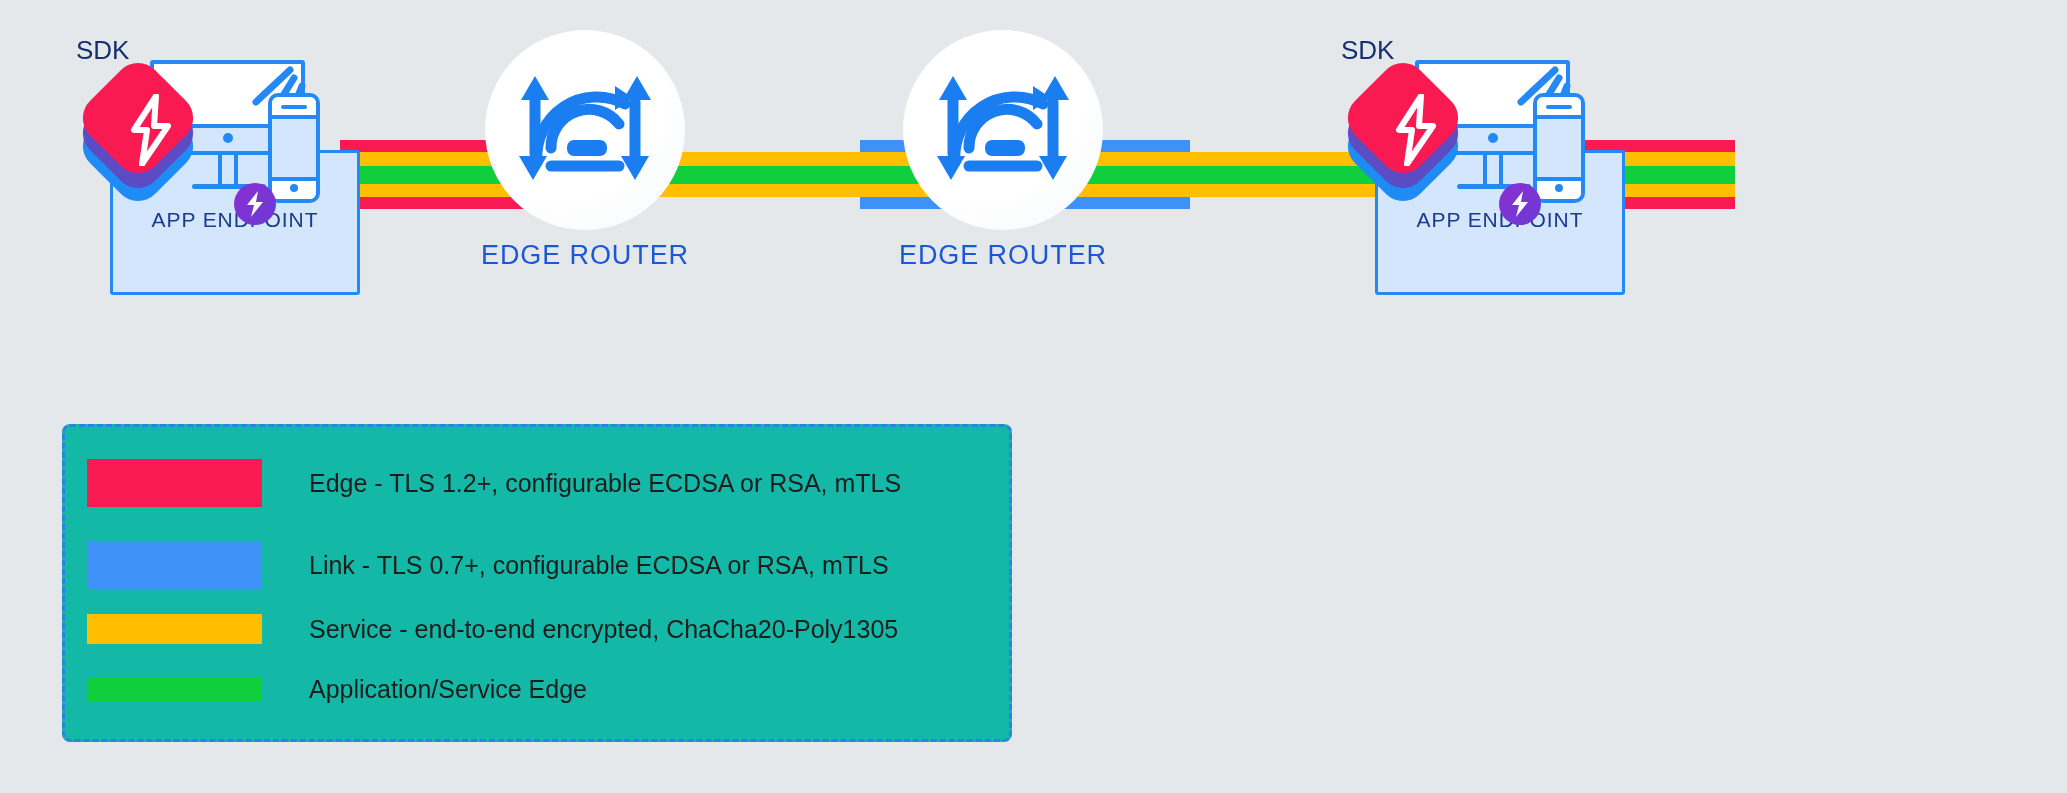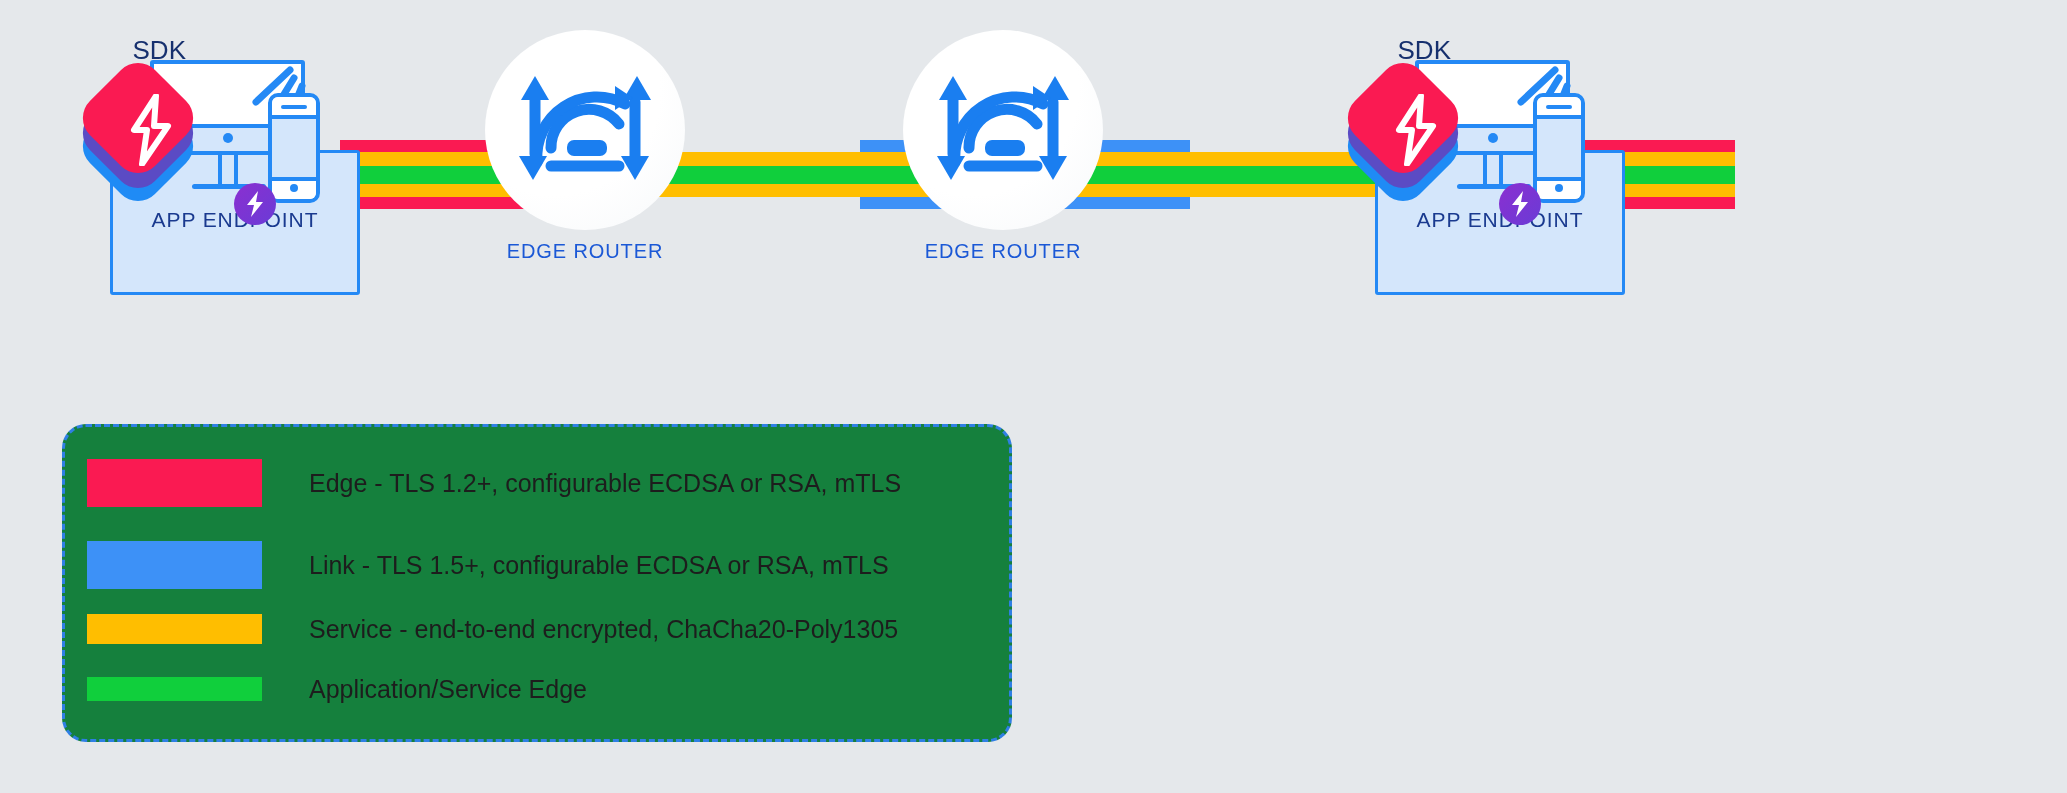--- a/index.html
+++ b/index.html
@@ -36,21 +36,21 @@
     width: 250px;
     text-align: center;
     color: #1a3a8f;
     font-size: 21px;
     letter-spacing: .9px;
   }
   .sdk-label {
     position: absolute;
     left: 36px; top: -5px;
     width: 110px;
-    text-align: right;
+    text-align: left;
     color: #16306e;
     font-size: 26px;
   }
   .sdk-stack { position: absolute; left: 38px; top: 30px; width: 120px; height: 110px; }
   .sdk-tile {
     position: absolute;
     width: 92px; height: 92px;
     border-radius: 24px;
     transform: rotate(45deg);
     left: 14px;
@@ -121,31 +121,31 @@
 
   
   .router { position: absolute; top: 30px; }
   .router-circle {
     position: absolute; left: 0; top: 0;
     width: 200px; height: 200px; border-radius: 50%;
     background: radial-gradient(circle at 35% 30%, #ffffff 55%, #f6f8fa 100%);
   }
   .router-label {
     position: absolute; left: -60px; top: 210px; width: 320px;
-    text-align: center; color: #1b58d6; font-size: 20px; letter-spacing: .9px;
+    text-align: center; color: #1b58d6; font-size: 27px; letter-spacing: .9px;
   }
   .router-svg { position: absolute; left: 30px; top: 28px; }
 
   
   .legend {
     position: absolute; left: 62px; top: 424px;
     width: 950px; height: 318px;
-    background: #15803d;
+    background: #14b8a6;
     border: 3px dashed #2f7fe4;
-    border-radius: 24px;
+    border-radius: 8px;
   }
   .legend-row { position: absolute; left: 22px; height: 48px; }
   .swatch { position: absolute; left: 0; top: 0; width: 175px; height: 48px; }
   .legend-text {
     position: absolute; left: 222px; top: 50%;
     transform: translateY(-50%);
     white-space: nowrap;
     color: #1d1d1d; font-size: 25px;
   }
 </style>
@@ -323,21 +323,21 @@
     </div>
   </div>
 
   <div class="legend">
     <div class="legend-row" style="top:32px;">
       <div class="swatch" style="background:#fa1a52;"></div>
       <div class="legend-text">Edge - TLS 1.2+, configurable ECDSA or RSA, mTLS</div>
     </div>
     <div class="legend-row" style="top:114px;">
       <div class="swatch" style="background:#3d91f7;"></div>
-      <div class="legend-text">Link - TLS 1.5+, configurable ECDSA or RSA, mTLS</div>
+      <div class="legend-text">Link - TLS 0.7+, configurable ECDSA or RSA, mTLS</div>
     </div>
     <div class="legend-row" style="top:187px; height:30px;">
       <div class="swatch" style="background:#ffbe00; height:30px;"></div>
       <div class="legend-text">Service - end-to-end encrypted, ChaCha20-Poly1305</div>
     </div>
     <div class="legend-row" style="top:250px; height:24px;">
       <div class="swatch" style="background:#10cf3c; height:24px;"></div>
       <div class="legend-text">Application/Service Edge</div>
     </div>
   </div>

